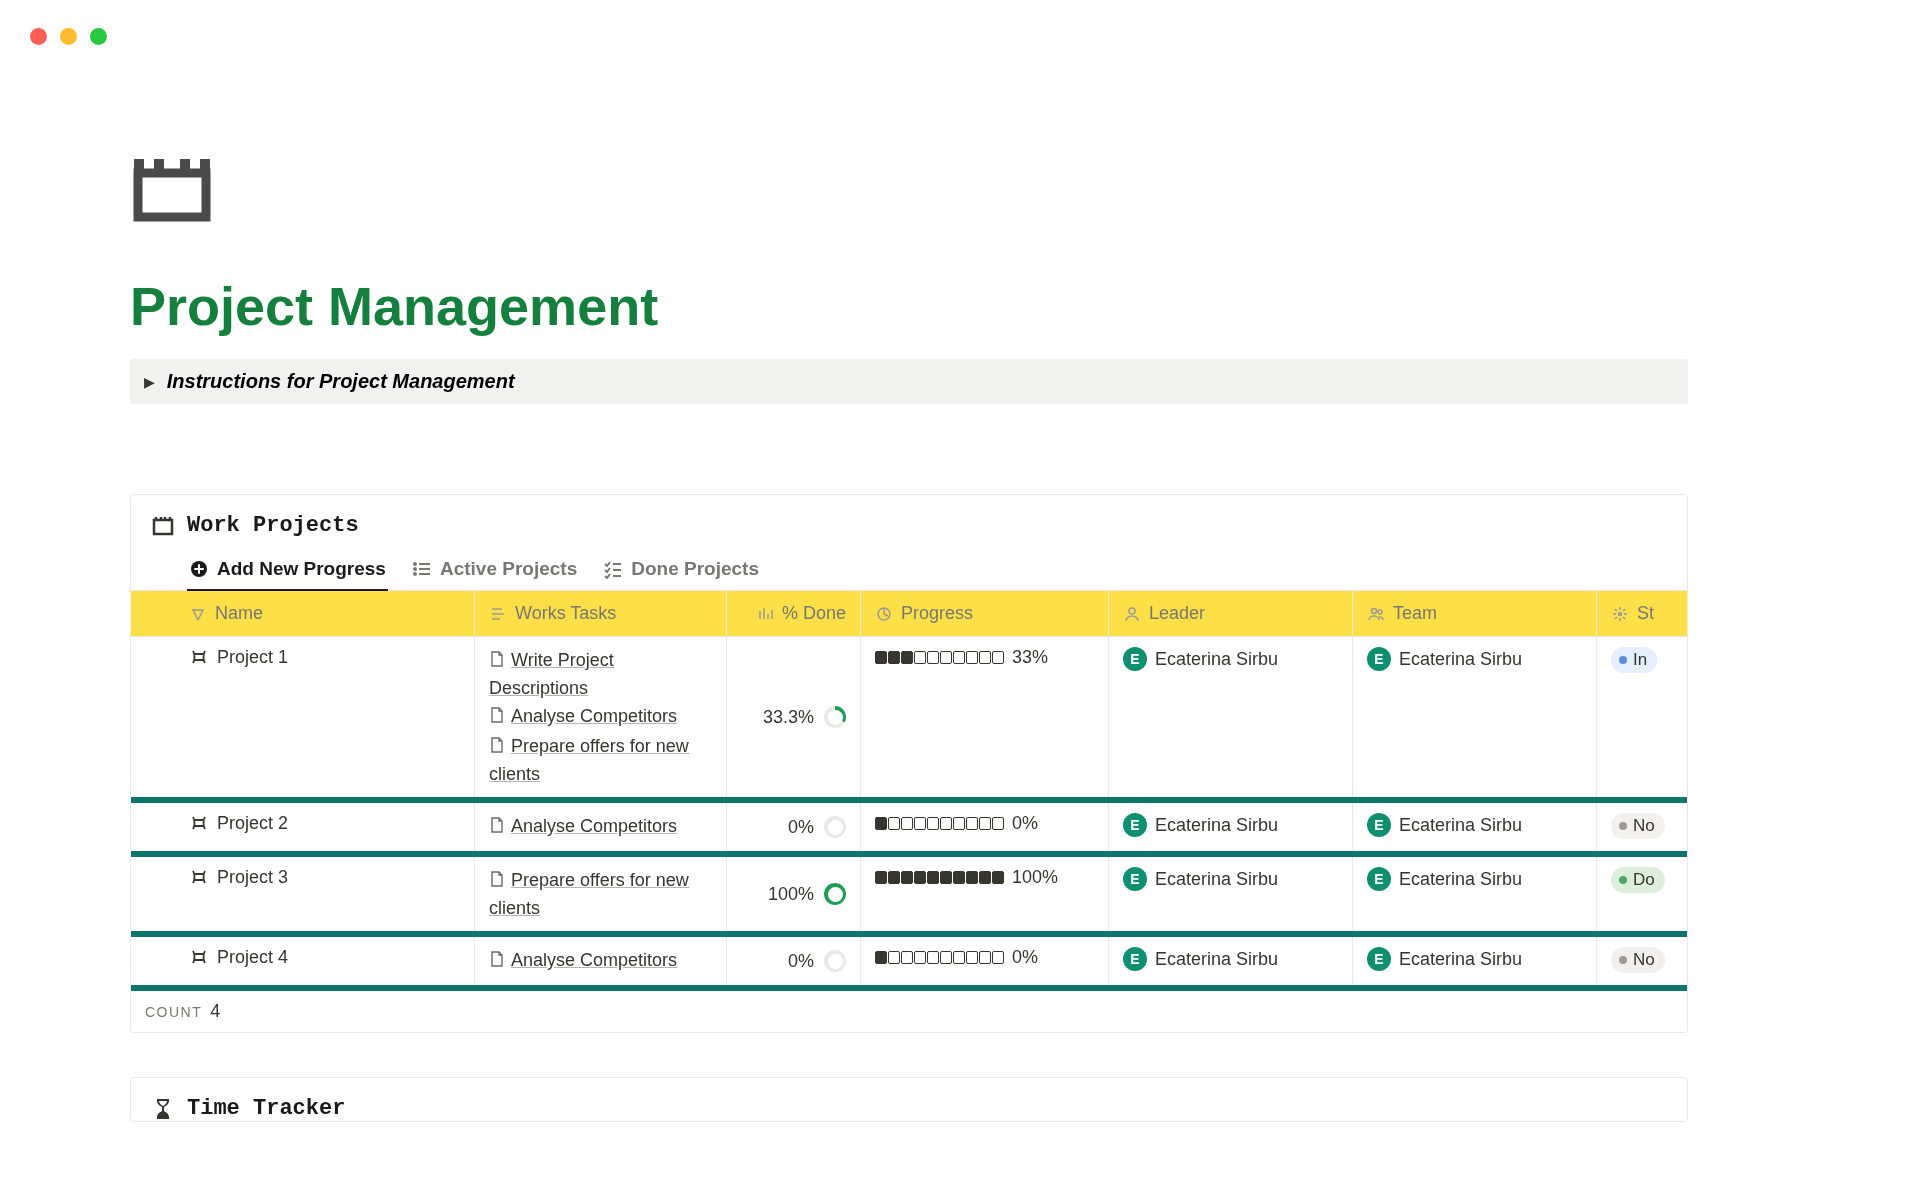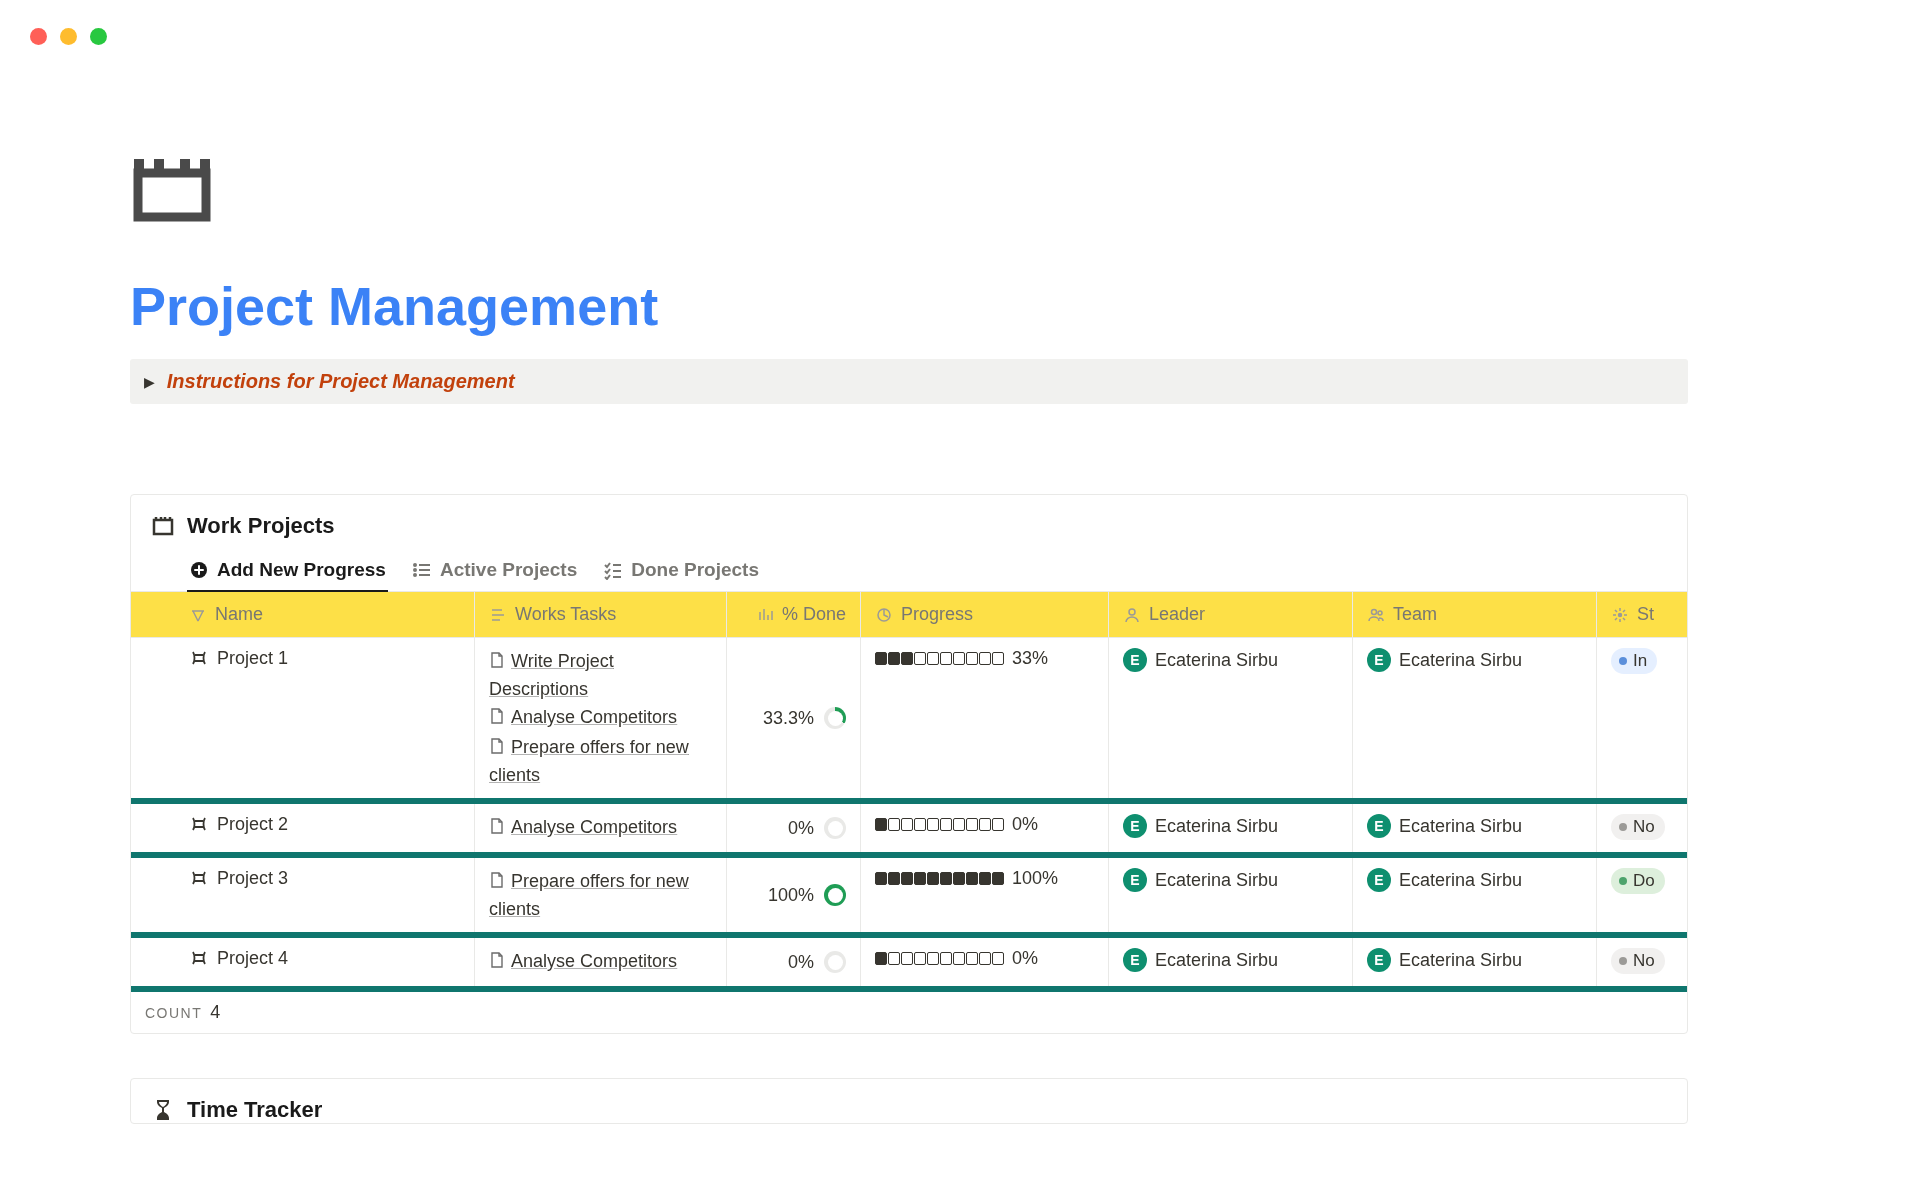--- a/index.html
+++ b/index.html
@@ -36,42 +36,42 @@
 
 .page-icon {
   width: 84px;
   height: 70px;
   margin-bottom: 50px;
 }
 
 .page-title {
   font-size: 54px;
   font-weight: 700;
-  color: #3b82f6;
+  color: #15803d;
   margin-bottom: 22px;
 }
 
 .instructions-bar {
   display: flex;
   align-items: center;
   gap: 12px;
   background: #f1f1ef;
   padding: 11px 14px;
   border-radius: 3px;
   width: 1558px;
 }
 .instructions-bar .arrow {
   font-size: 14px;
   color: #37352f;
 }
 .instructions-text {
   font-style: italic;
   font-weight: 600;
   font-size: 20px;
-  color: #c2410c;
+  color: #000000;
 }
 
 .card {
   border: 1px solid #e9e9e7;
   border-radius: 4px;
   background: #fff;
   margin-top: 90px;
   width: 1558px;
   overflow: hidden;
 }
@@ -80,20 +80,21 @@
   display: flex;
   align-items: center;
   gap: 12px;
   padding: 18px 20px 0 20px;
 }
 .card-header-icon { width: 24px; height: 24px; }
 .card-header-title {
   font-size: 22px;
   font-weight: 700;
   color: #1a1a1a;
+  font-family: Liberation Mono, monospace;
 }
 
 .tabs {
   display: flex;
   gap: 26px;
   padding: 20px 20px 0 58px;
   border-bottom: 1px solid #e9e9e7;
 }
 .tab {
   display: flex;

